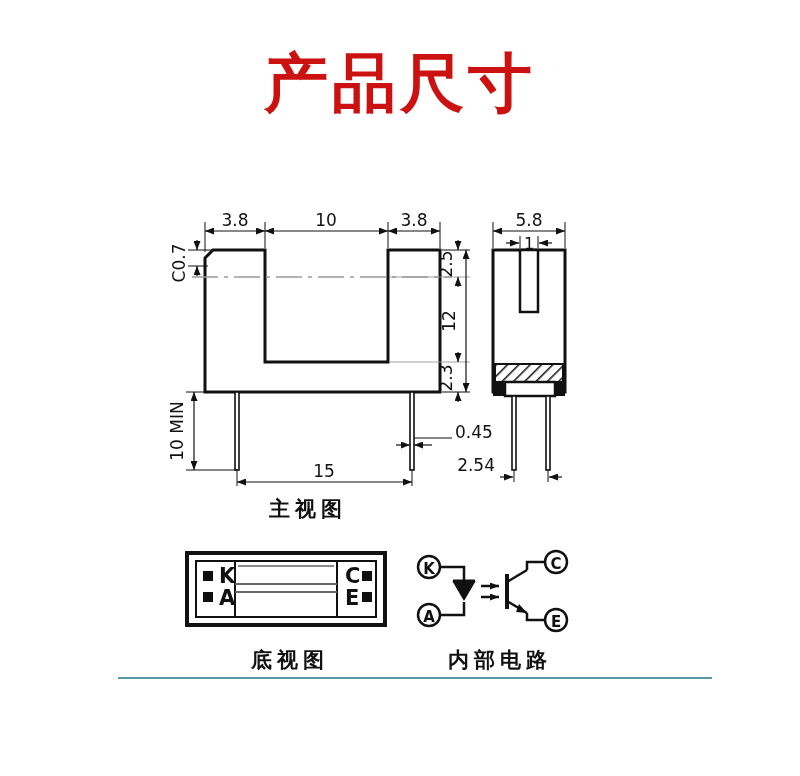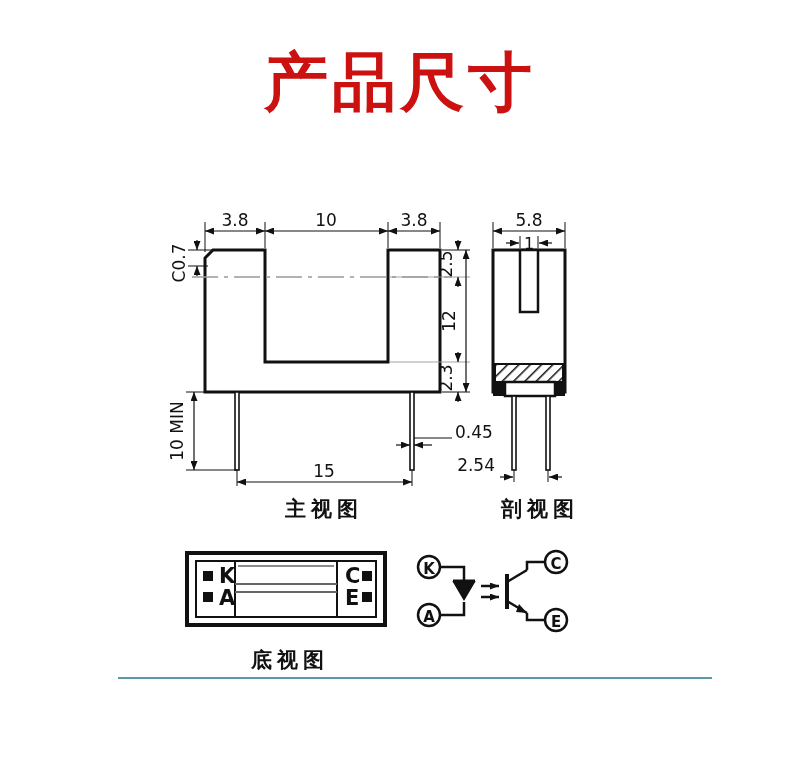--- a/index.html
+++ b/index.html
@@ -21,21 +21,21 @@
     width: 800px;
     height: 776px;
     background: #ffffff;
   }
   #title {
     position: absolute;
     left: 0;
     top: 44px;
     width: 800px;
     text-align: center;
-    font-family: Liberation Serif, serif;
+    font-family: Liberation Sans, sans-serif;
     font-size: 64px;
     font-weight: bold;
     letter-spacing: 4px;
     color: #cc1111;
     line-height: 78px;
     white-space: nowrap;
   }
   #drawing {
     position: absolute;
     left: 0;
@@ -46,21 +46,21 @@
   .viewlabel {
     position: absolute;
     font-family: "DejaVu Sans", "Liberation Sans", sans-serif;
     font-size: 21px;
     font-weight: bold;
     color: #111111;
     letter-spacing: 5px;
     white-space: nowrap;
     text-align: center;
   }
-  #label-front { left: 214px; top: 495px; width: 220px; }
+  #label-front { left: 198px; top: 495px; width: 220px; }
   #label-section { left: 450px; top: 495px; width: 180px; }
   #label-bottom { left: 180px; top: 646px; width: 220px; text-align: center; }
   #label-circuit { left: 390px; top: 646px; width: 220px; }
 </style>
 </head>
 <body>
 
 <div id="page">
 
   <div id="title">产品尺寸</div>
@@ -246,16 +246,16 @@
       <text x="556" y="569" font-size="15" font-weight="bold" text-anchor="middle" fill="#111111" font-family="DejaVu Sans, Liberation Sans, sans-serif">C</text>
 
       <circle cx="556" cy="620" r="11" fill="#ffffff" stroke="#111111" stroke-width="2.5"></circle>
       <text x="556" y="627" font-size="15" font-weight="bold" text-anchor="middle" fill="#111111" font-family="DejaVu Sans, Liberation Sans, sans-serif">E</text>
     </g>
 
     <line x1="118" y1="678" x2="712" y2="678" stroke="#5a9aa8" stroke-width="2"></line>
   </svg>
 
   <div class="viewlabel" id="label-front">主视图</div>
-  <div class="viewlabel" id="label-section">剖视图</div>
   <div class="viewlabel" id="label-bottom">底视图</div>
+  <div class="viewlabel" id="label-circuit">内部电路</div>
 
 </div>
 
 </body></html>

